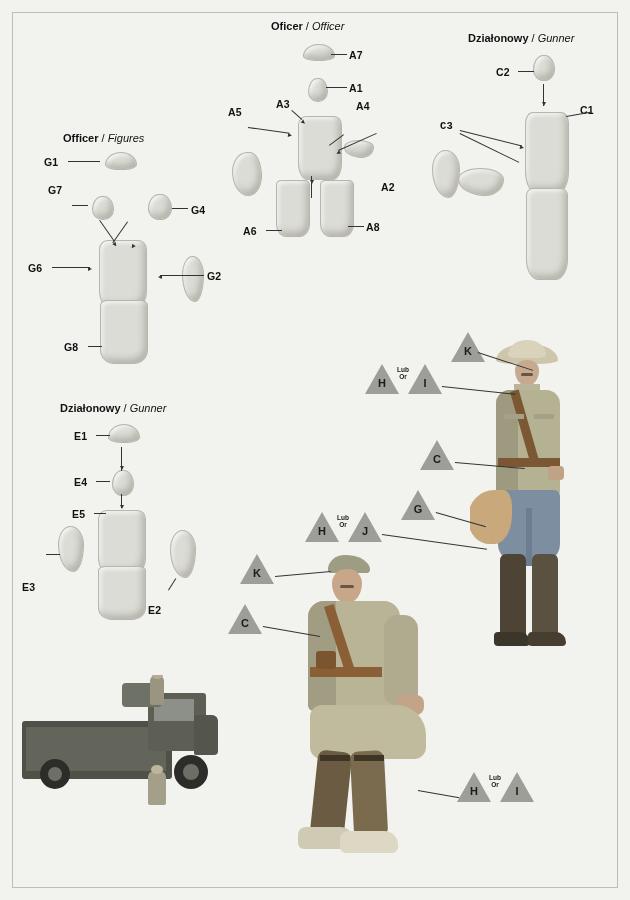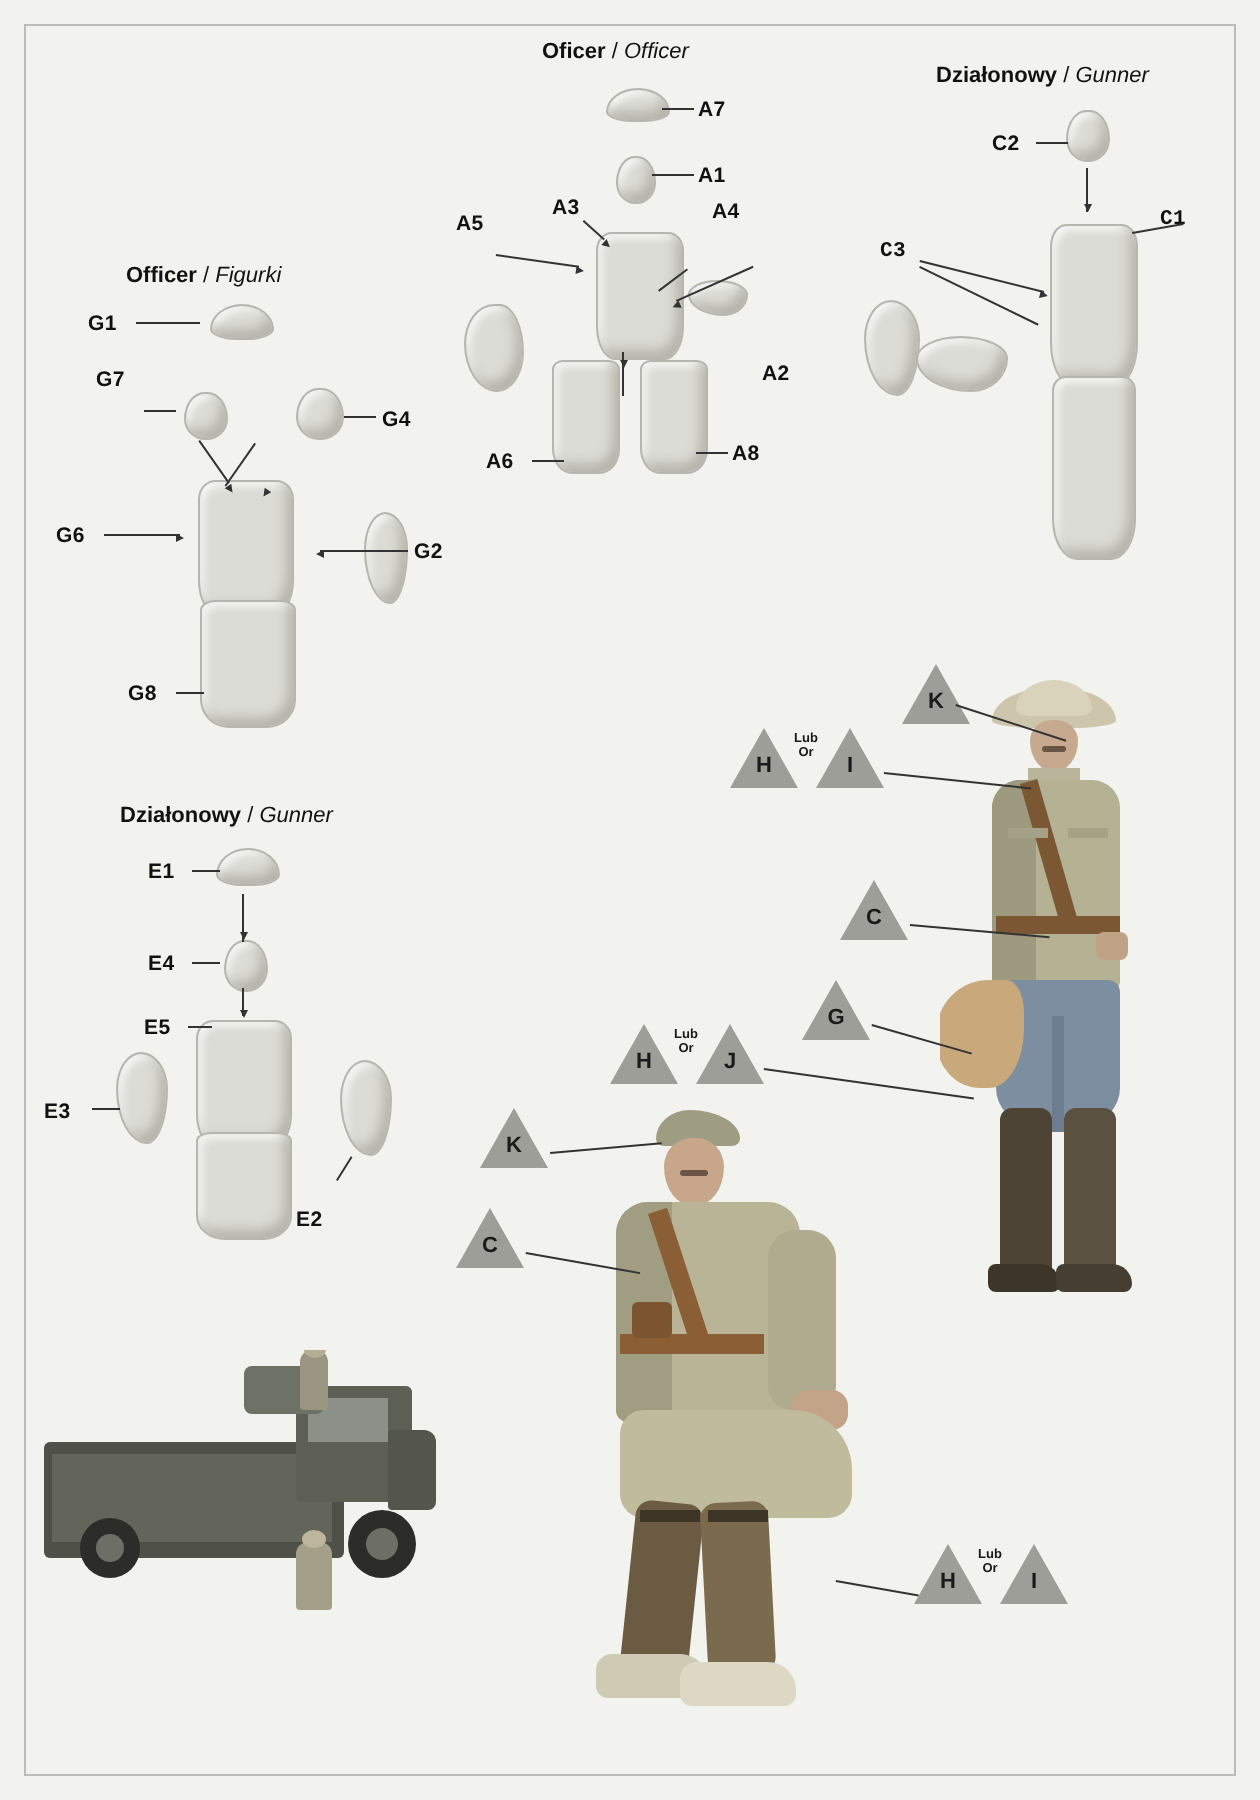--- a/index.html
+++ b/index.html
@@ -160,21 +160,21 @@
 
   <div class="sec-head" style="left:271px; top:20px;">
     <b>Oficer</b><span class="sep"> / </span><i>Officer</i>
   </div>
 
   <div class="sec-head" style="left:468px; top:32px;">
     <b>Działonowy</b><span class="sep"> / </span><i>Gunner</i>
   </div>
 
   <div class="sec-head" style="left:63px; top:132px;">
-    <b>Officer</b><span class="sep"> / </span><i>Figurki</i>
+    <b>Officer</b><span class="sep"> / </span><i>Figures</i>
   </div>
 
   <div class="sec-head" style="left:60px; top:402px;">
     <b>Działonowy</b><span class="sep"> / </span><i>Gunner</i>
   </div>
 
   <div class="sprue-part helmet" style="left:303px; top:44px; width:30px; height:15px;"></div>
   <div class="sprue-part head" style="left:308px; top:78px; width:18px; height:22px;"></div>
   <div class="sprue-part torso" style="left:298px; top:116px; width:42px; height:62px;"></div>
   <div class="sprue-part blob" style="left:232px; top:152px; width:28px; height:42px;"></div>
@@ -205,21 +205,21 @@
   <div class="ln" style="left:312px; top:176px; width:22px; transform:rotate(90deg);"></div>
   <div class="arrow" style="left:312px; top:178px; transform:rotate(90deg);"></div>
 
   <div class="sprue-part head" style="left:533px; top:55px;  width:20px; height:24px;"></div>
   <div class="sprue-part torso" style="left:525px; top:112px; width:42px; height:78px;"></div>
   <div class="sprue-part legs" style="left:526px; top:188px; width:40px; height:90px;"></div>
   <div class="sprue-part arm" style="left:432px; top:150px; width:26px; height:46px;"></div>
   <div class="sprue-part arm" style="left:458px; top:168px; width:44px; height:26px;"></div>
 
   <div class="lbl" style="left:496px; top:66px;">C2</div>
-  <div class="lbl" style="left:580px; top:104px;font-family:Liberation Mono, monospace;">C1</div>
+  <div class="lbl" style="left:580px; top:104px;">C1</div>
   <div class="lbl" style="left:440px; top:120px;font-family:Liberation Mono, monospace;">C3</div>
 
   <div class="ln" style="left:518px; top:71px; width:16px;"></div>
   <div class="ln" style="left:544px; top:84px; width:22px; transform:rotate(90deg);"></div>
   <div class="arrow" style="left:544px; top:100px; transform:rotate(90deg);"></div>
   <div class="ln" style="left:566px; top:116px; width:26px; transform:rotate(-10deg);"></div>
   <div class="ln" style="left:460px; top:130px; width:64px; transform:rotate(14deg);"></div>
   <div class="arrow" style="left:520px; top:145px; transform:rotate(14deg);"></div>
   <div class="ln" style="left:460px; top:133px; width:66px; transform:rotate(26deg);"></div>
 
@@ -253,21 +253,21 @@
   <div class="sprue-part helmet" style="left:108px; top:424px; width:30px; height:17px;"></div>
   <div class="sprue-part head" style="left:112px; top:470px; width:20px; height:24px;"></div>
   <div class="sprue-part torso" style="left:98px;  top:510px; width:46px; height:62px;"></div>
   <div class="sprue-part legs" style="left:98px;  top:566px; width:46px; height:52px;"></div>
   <div class="sprue-part arm" style="left:58px;  top:526px; width:24px; height:44px;"></div>
   <div class="sprue-part arm" style="left:170px; top:530px; width:24px; height:46px;"></div>
 
   <div class="lbl" style="left:74px;  top:430px;">E1</div>
   <div class="lbl" style="left:74px;  top:476px;">E4</div>
   <div class="lbl" style="left:72px;  top:508px;">E5</div>
-  <div class="lbl" style="left:22px;  top:550px;">E3</div>
+  <div class="lbl" style="left:22px;  top:581px;">E3</div>
   <div class="lbl" style="left:148px; top:604px;">E2</div>
 
   <div class="ln" style="left:96px;  top:435px; width:14px;"></div>
   <div class="ln" style="left:96px;  top:481px; width:14px;"></div>
   <div class="ln" style="left:94px;  top:513px; width:12px;"></div>
   <div class="ln" style="left:46px;  top:554px; width:14px;"></div>
   <div class="ln" style="left:122px; top:447px; width:24px; transform:rotate(90deg);"></div>
   <div class="arrow" style="left:122px; top:464px; transform:rotate(90deg);"></div>
   <div class="ln" style="left:122px; top:494px; width:14px; transform:rotate(90deg);"></div>
   <div class="arrow" style="left:122px; top:503px; transform:rotate(90deg);"></div>

